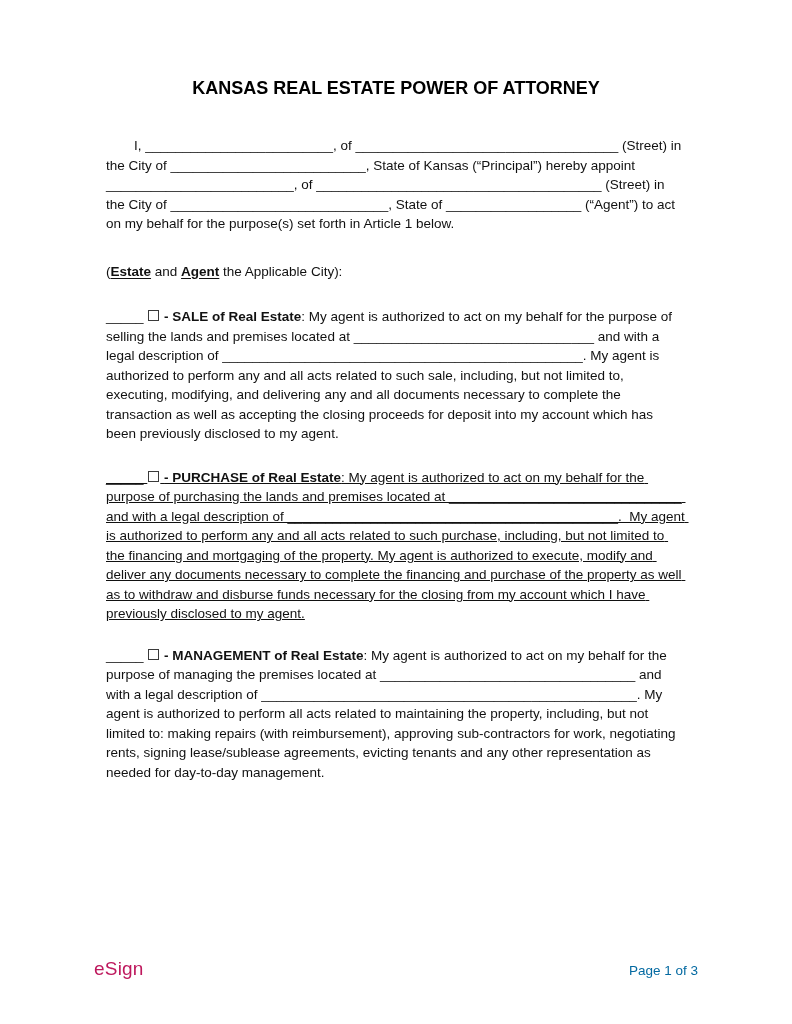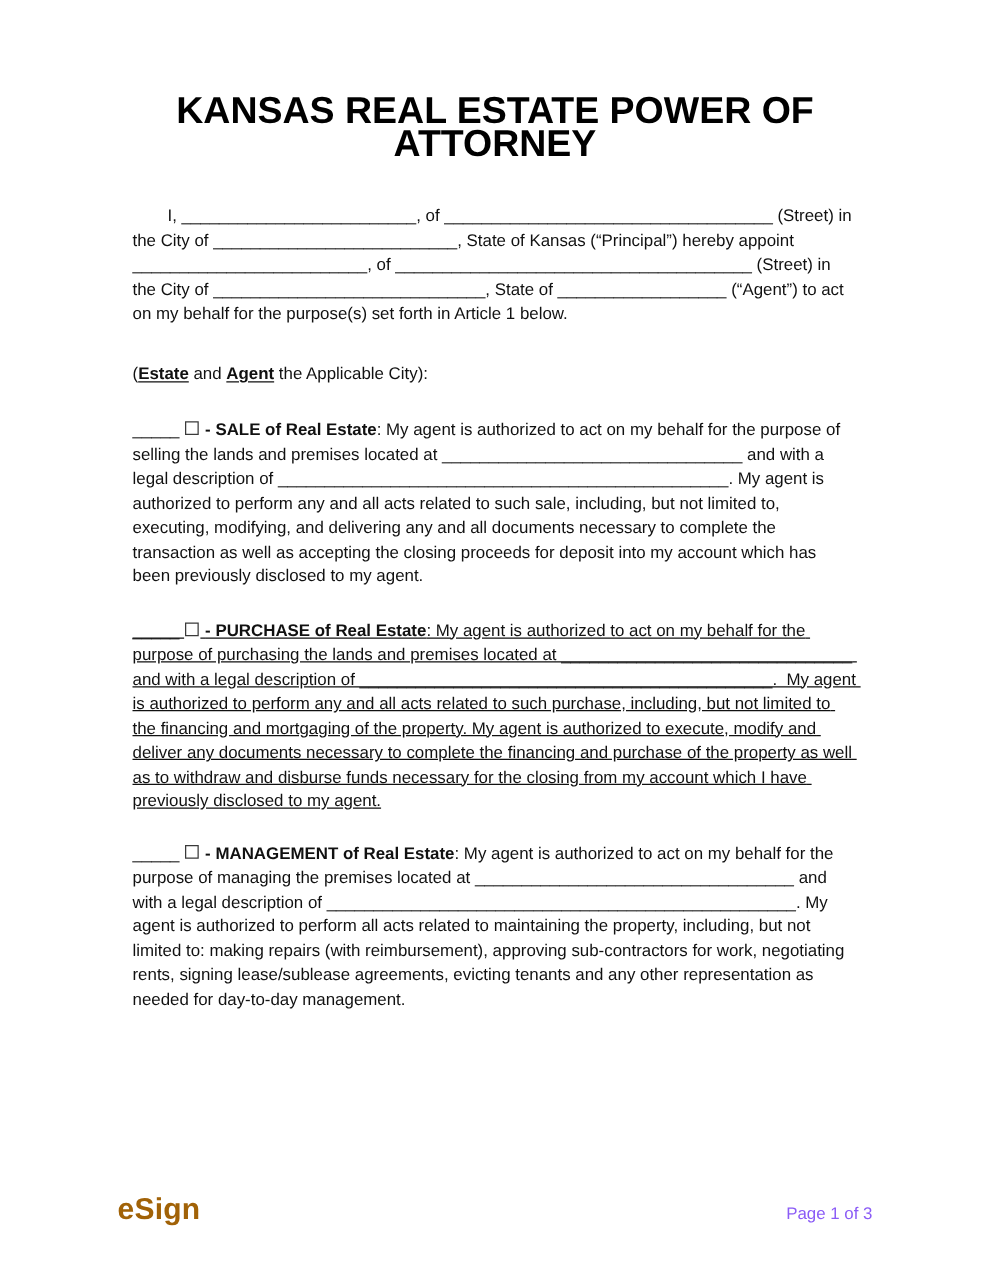--- a/index.html
+++ b/index.html
@@ -11,21 +11,21 @@
     background: #ffffff;
     box-sizing: border-box;
     padding: 75px 94px 0 94px;
     font-family: "Liberation Sans", sans-serif;
     font-size: 13.5px;
     line-height: 19.5px;
     color: #111111;
     overflow: hidden;
   }
   h1.doc-title {
-    font-size: 30px;
+    font-size: 18px;
     line-height: 27px;
     font-weight: bold;
     text-align: center;
     margin: 0 0 34px 0;
     color: #000000;
     white-space: pre-wrap;
   }
   h2.article-heading {
     font-size: 16.5px;
     line-height: 23px;
@@ -54,26 +54,26 @@
   .footer {
     position: absolute;
     left: 94px;
     right: 94px;
     bottom: 44px;
     display: flex;
     justify-content: space-between;
     align-items: baseline;
   }
   .brand {
-    font-weight: bold;
-    font-size: 24px;
+    font-weight: normal;
+    font-size: 19px;
     letter-spacing: 0.2px;
-    color: #a16207;
+    color: #be185d;
   }
-  .page-num { font-size: 13.5px; color: #8b5cf6; }
+  .page-num { font-size: 13.5px; color: #0369a1; }
 </style>
 </head>
 <body>
 
 <div class="page">
 
   <h1 class="doc-title">KANSAS REAL ESTATE POWER OF ATTORNEY</h1>
 
   <p class="intro"><span>I, _________________________, of ___________________________________ (Street) in the City of __________________________, State of Kansas (“Principal”) hereby appoint _________________________, of ______________________________________ (Street) in the City of _____________________________, State of __________________ (“Agent”) to act on my behalf for the purpose(s) set forth in Article 1 below.</span></p>
 

